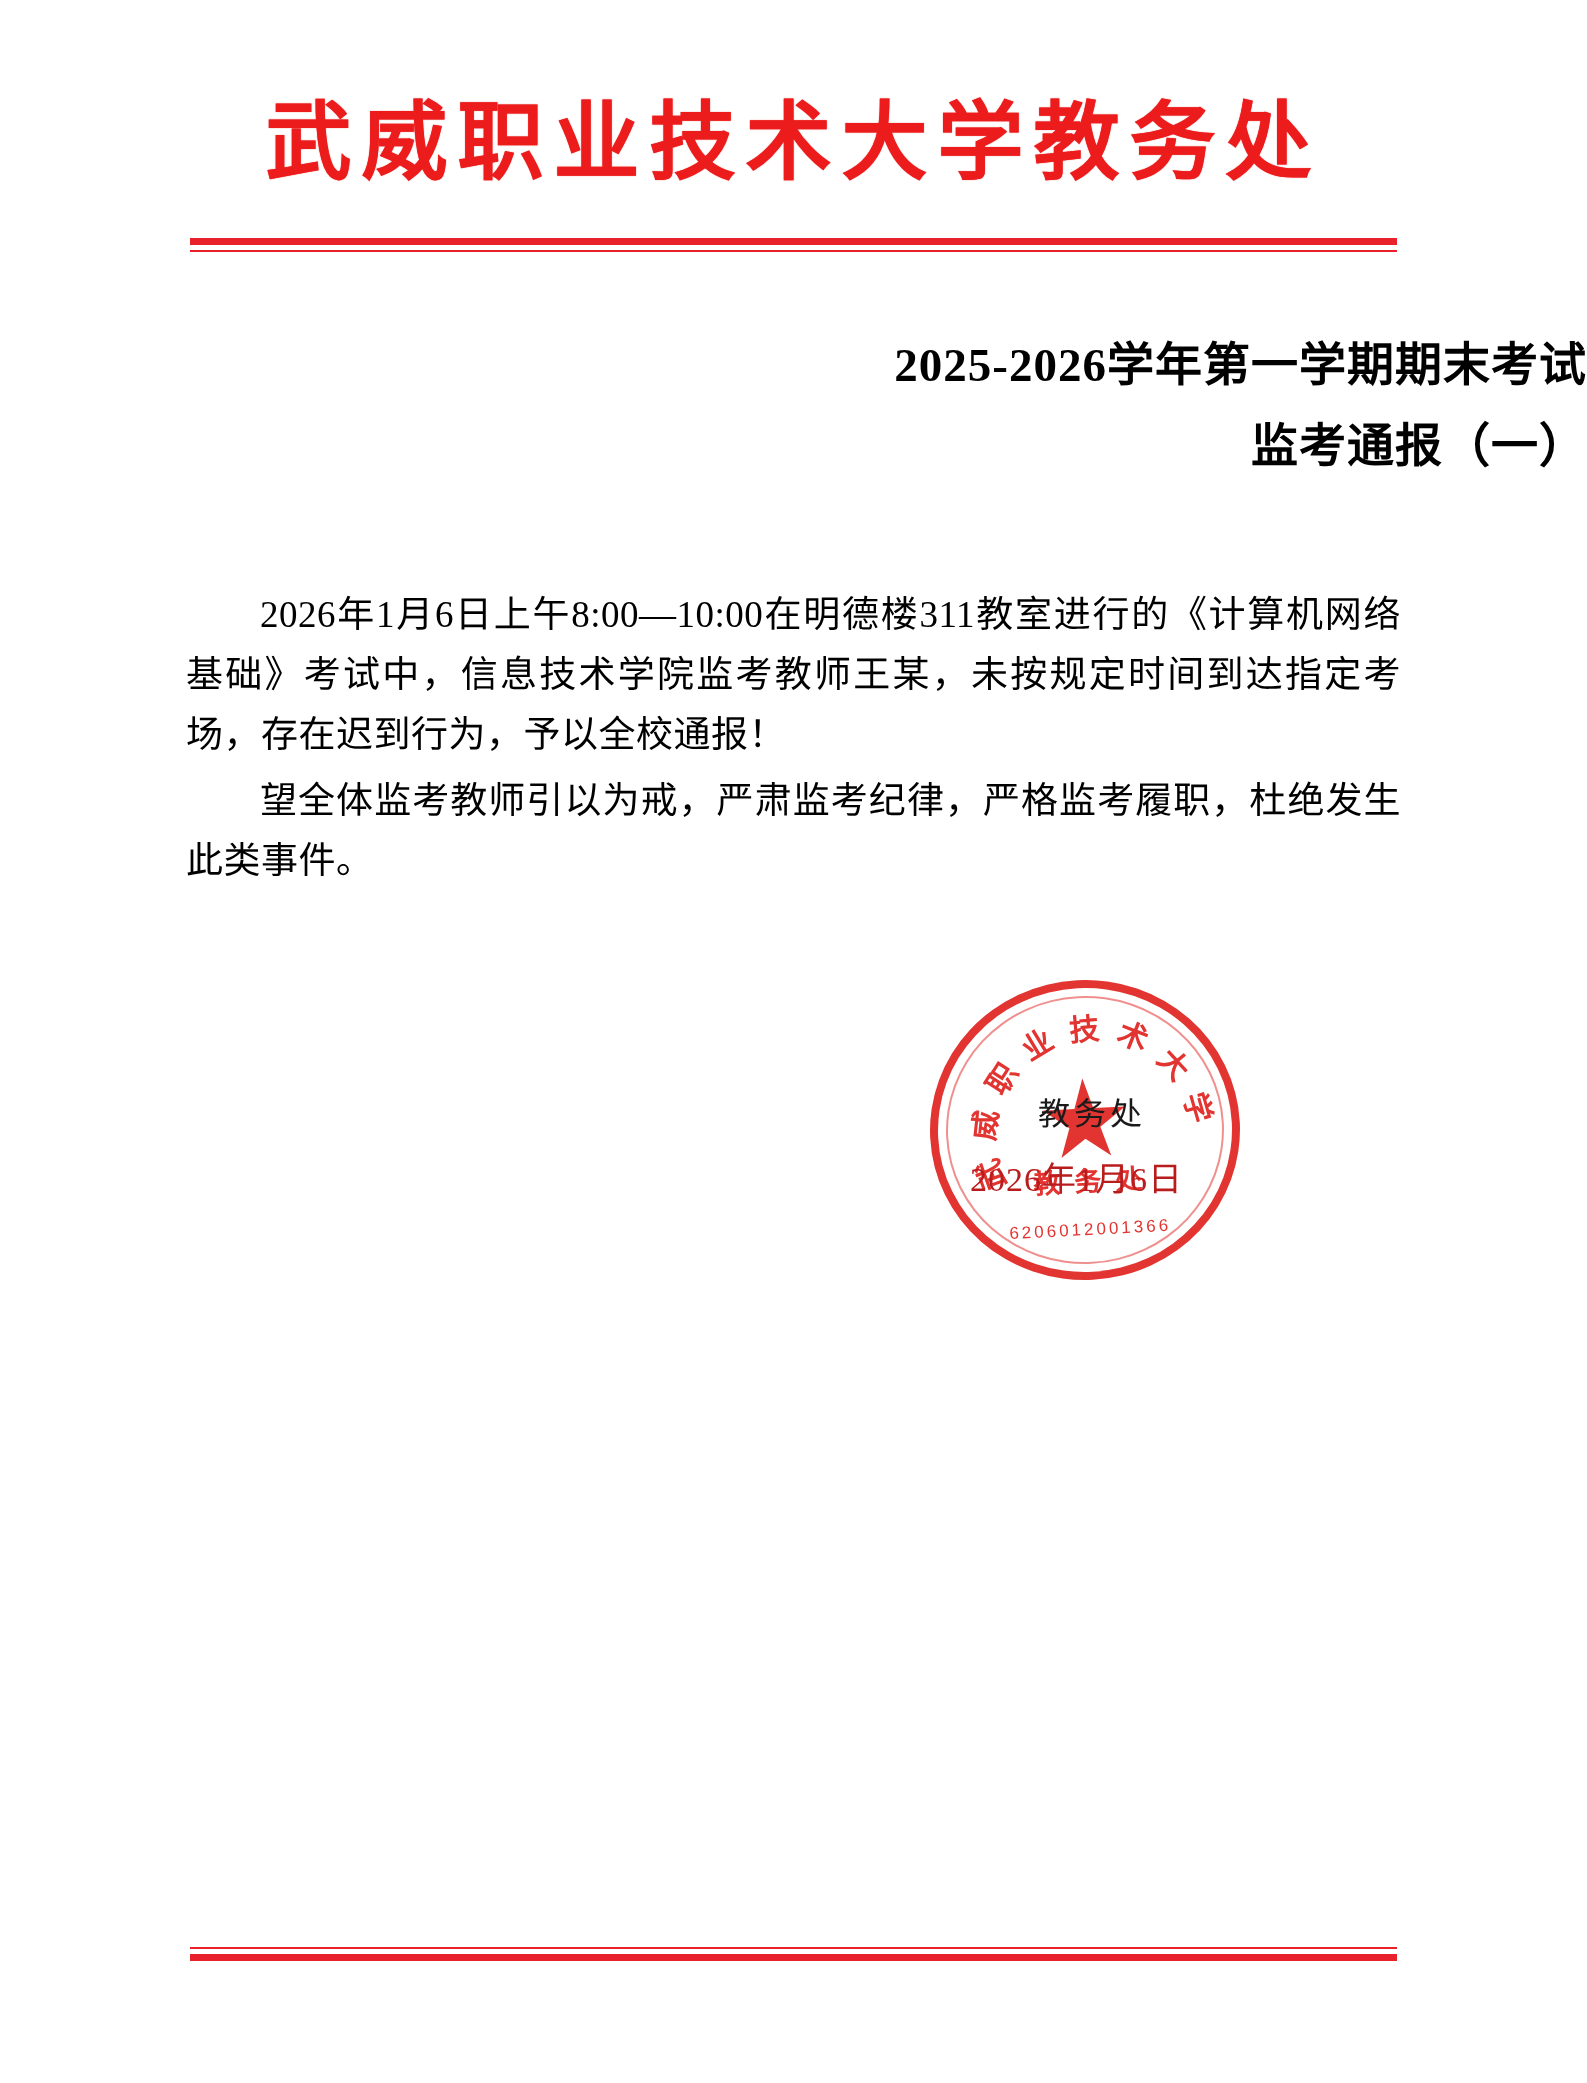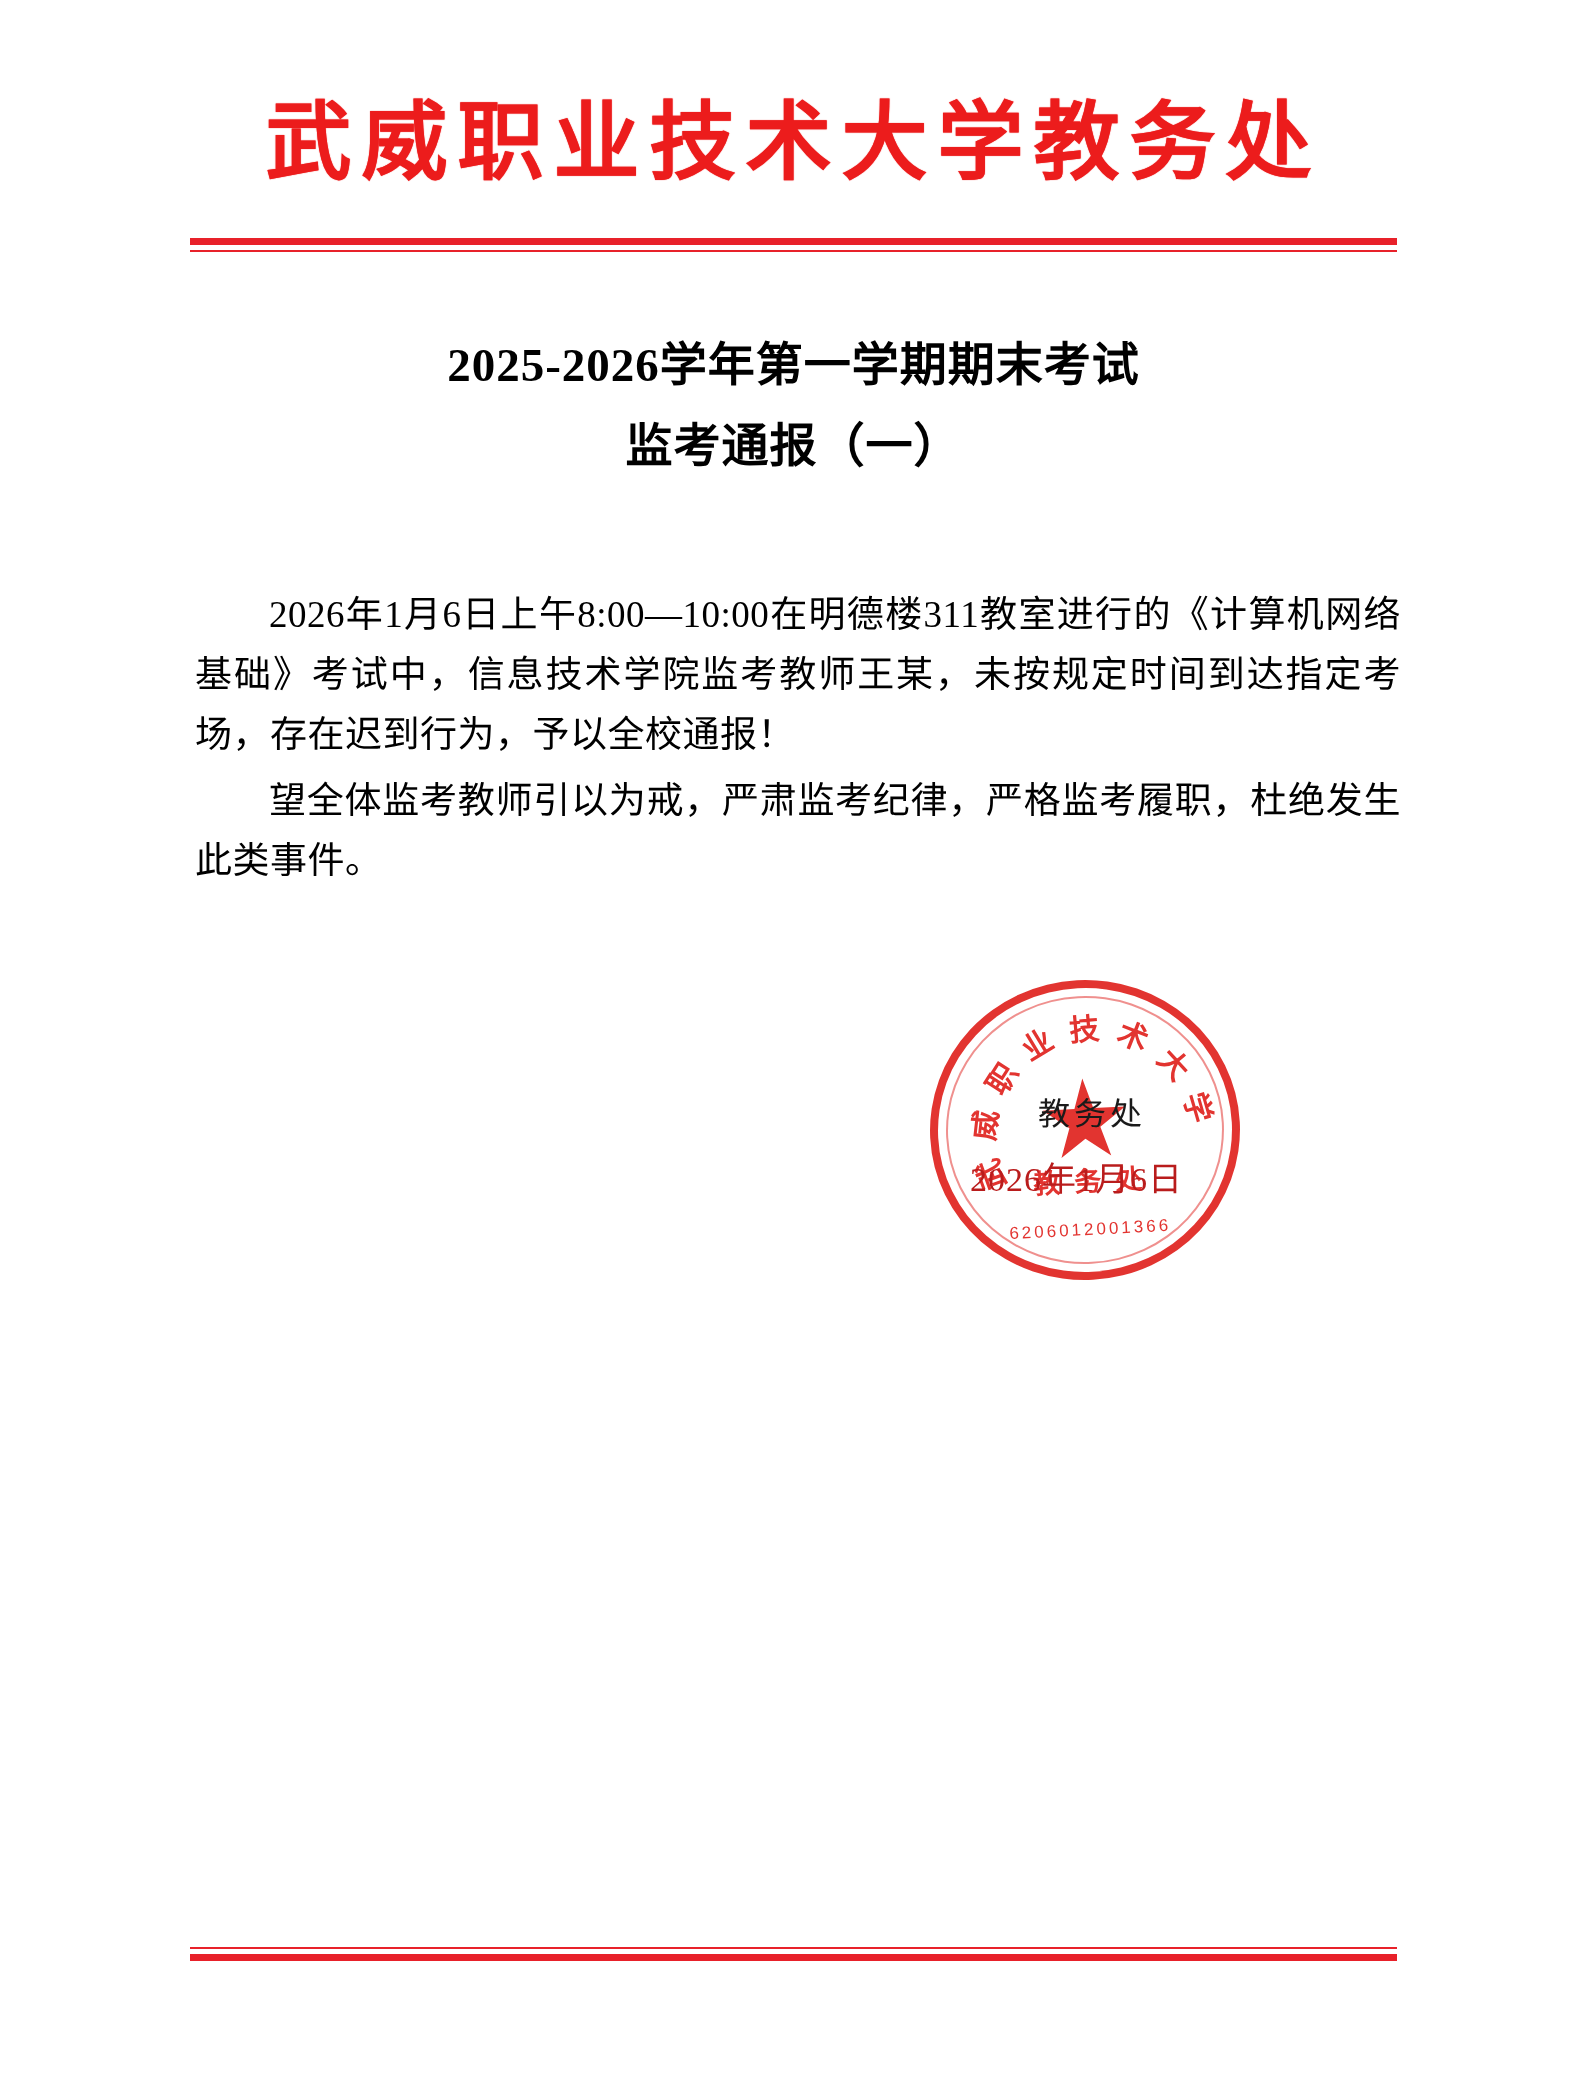--- a/index.html
+++ b/index.html
@@ -57,41 +57,40 @@
     height: 2px;
     background: #e8212a;
   }
 
   
   .doc-title {
     position: absolute;
     left: 0;
     right: 0;
     top: 330px;
-    text-align: center;
+    text-align: right;
     font-weight: bold;
     font-size: 47px;
     line-height: 1.5;
     letter-spacing: 1px;
   }
   .doc-title-line2 {
     margin-top: 10px;
   }
 
   
   .body-text {
     position: absolute;
     left: 186px;
     right: 186px;
     top: 585px;
     font-size: 37px;
     line-height: 1.62;
     text-align: justify;
     letter-spacing: 0.5px;
-    margin-left: 9px;
   }
   .body-text p {
     margin: 0 0 6px 0;
     text-indent: 2em;
   }
 
   
   .sign-block {
     position: absolute;
     left: 930px;

